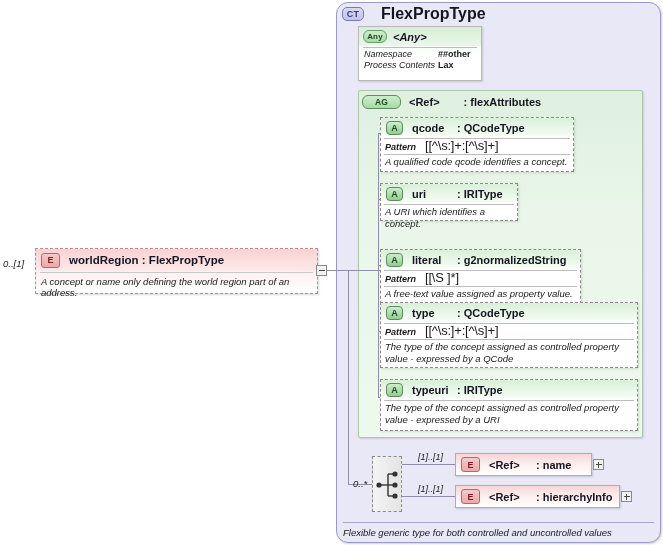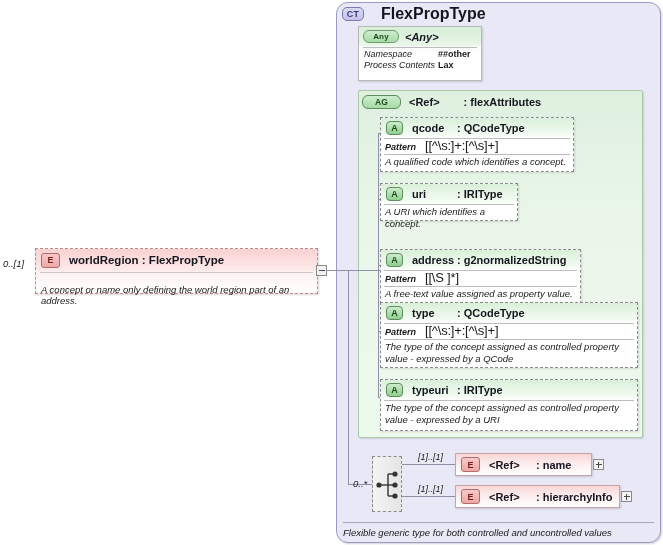--- a/index.html
+++ b/index.html
@@ -58,21 +58,21 @@
   
   .any-box {
     left: 358px; top: 26px; width: 124px; height: 55px;
     background: linear-gradient(to bottom, #eaf7ea 0%, #ffffff 55%, #ffffff 100%);
     border: 1px solid #b9b9b9;
     box-shadow: 1px 1px 2px rgba(0,0,0,0.15);
   }
   .any-head { height: 19px; display:flex; align-items:center; gap:6px; padding-left:4px;
     background: linear-gradient(to bottom,#d6eed6,#eaf7ea);}
   .badge-any {
-    width: 36px; height: 13px; border-radius: 6px;
+    width: 24px; height: 13px; border-radius: 6px;
     color:#1d4a1d;
     background: linear-gradient(to bottom,#cdeccd,#a8daa8);
     border: 1px solid #6f9c6f;
     font-size: 8px;
   }
   .any-title { font-size: 11px; font-weight: bold; color:#15151f;font-style:italic; }
   .any-rows { padding: 3px 5px 0 5px; }
   .any-row { display:flex; font-size:9px; line-height:11px; }
   .any-row .k { font-style: italic; width: 74px; color:#1a1a1a; }
   .any-row .v { font-weight: bold; color:#1a1a1a; }
@@ -140,21 +140,21 @@
              background: linear-gradient(to bottom,#f9d2d2,#fdeaea); }
   .badge-e {
     width: 19px; height: 15px; border-radius: 3px;
     color:#7a1d1d; font-size: 9px;
     background: linear-gradient(to bottom,#f7c9c9,#eda8a8);
     border: 1px solid #b06a6a;
     margin-right: 9px;
   }
   .el-title { font-size: 11.5px; font-weight: bold; color:#15151f; }
   .el-sep { height:1px; background:#c9c9c9; margin: 1px 4px 0 4px; }
-  .el-doc { font-style: italic; font-size: 9.5px; padding: 3px 5px; color:#1a1a1a;margin-top:8px; }
+  .el-doc { font-style: italic; font-size: 9.5px; padding: 3px 5px; color:#1a1a1a; }
   .card-left { left: 3px; top: 258px; font-size: 9.5px; font-style: italic; color:#1a1a1a; }
 
   
   .line { background: #8f8fa8; position: absolute; }
   .line-h { height: 1px; }
   .line-v { width: 1px; }
 
   
   .toggle {
     width: 11px; height: 11px;
@@ -241,37 +241,37 @@
       <span class="badge badge-a">A</span>
       <span class="attr-name">qcode</span>
       <span class="attr-type" style="left:76px;">: QCodeType</span>
     </div>
     <div class="attr-sep"></div>
     <div class="facet-row">
       <span class="facet-key">Pattern</span>
       <span class="facet-val">[[^\s:]+:[^\s]+]</span>
     </div>
     <div class="attr-sep"></div>
-    <div class="attr-doc">A qualified code which identifies a concept.</div>
+    <div class="attr-doc">A qualified code qcode identifies a concept.</div>
   </div>
 
   <div class="abs attr" style="left:380px; top:183px; width:138px; height:38px;">
     <div class="attr-head">
       <span class="badge badge-a">A</span>
       <span class="attr-name">uri</span>
       <span class="attr-type" style="left:76px;">: IRIType</span>
     </div>
     <div class="attr-sep"></div>
     <div class="attr-doc">A URI which identifies a concept.</div>
   </div>
 
   <div class="abs attr" style="left:380px; top:249px; width:201px; height:55px;">
     <div class="attr-head">
       <span class="badge badge-a">A</span>
-      <span class="attr-name">address</span>
+      <span class="attr-name">literal</span>
       <span class="attr-type" style="left:76px;">: g2normalizedString</span>
     </div>
     <div class="attr-sep"></div>
     <div class="facet-row">
       <span class="facet-key">Pattern</span>
       <span class="facet-val">[[\S ]*]</span>
     </div>
     <div class="attr-sep"></div>
     <div class="attr-doc">A free-text value assigned as property value.</div>
   </div>

